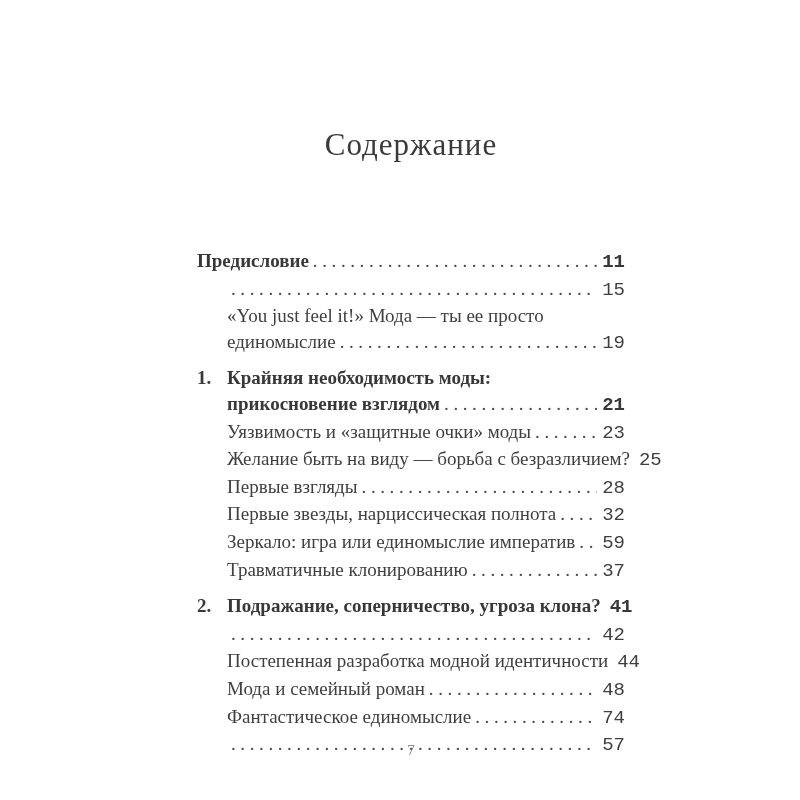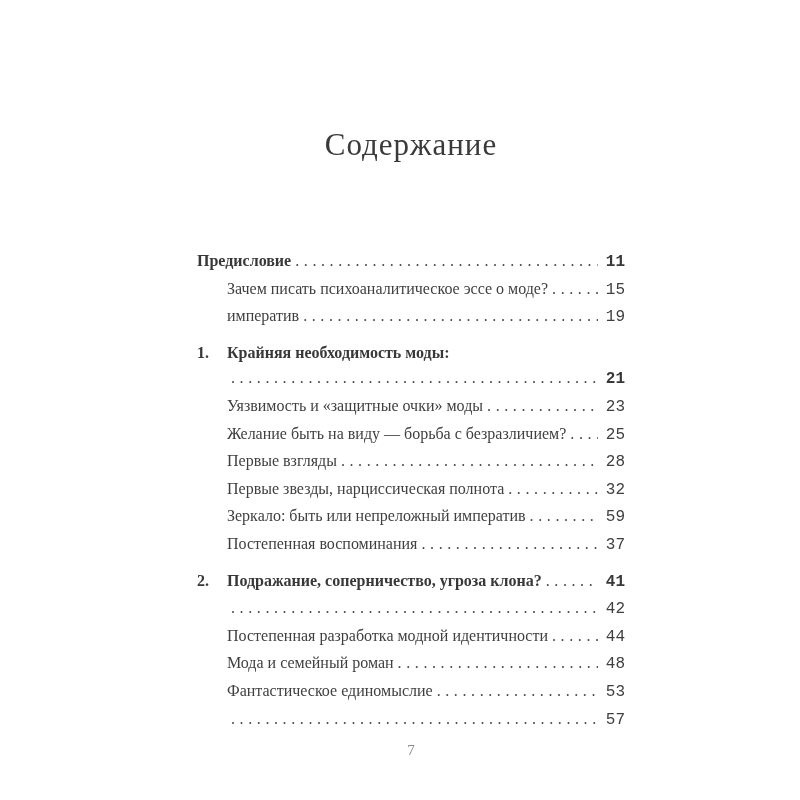--- a/index.html
+++ b/index.html
@@ -31,25 +31,24 @@
     color: #3a3a3a;
     font-weight: 400;
     margin: 0 0 84px 0;
   }
   .toc-list {
     display: block;
   }
   .toc-row {
     display: flex;
     align-items: baseline;
-    font-size: 16px;
+    font-size: 19px;
     line-height: 25.6px;
     color: #3f3f3f;
     white-space: nowrap;
-    justify-content: center;
   }
   .toc-row.bold { font-weight: 700; color: #383838; }
   .toc-row.gap { margin-top: 9px; }
   .toc-row .num {
     flex: 0 0 30px;
     width: 30px;
   }
   .toc-row .text {
     flex: 0 0 auto;
   }
@@ -86,38 +85,44 @@
     <h1 class="title">Содержание</h1>
     <div class="toc-list">
         <div class="toc-row bold">
 
     <span class="text">Предисловие</span>
     <span class="leader">................................................................................................................................................................</span>
     <span class="page-num">11</span>
   </div>
         <div class="toc-row">
     <span class="num"></span>
-    <span class="text">Зачем писать психоаналитическое эссе о моде?</span>
     <span class="leader">................................................................................................................................................................</span>
     <span class="page-num">15</span>
   </div>
         <div class="toc-row">
     <span class="num"></span>
-    <span class="text">императив</span>
+    <span class="text">«You just feel it!» Мода — ты ее просто</span>
+    <span class="leader"></span>
+
+  </div>
+        <div class="toc-row">
+    <span class="num"></span>
+    <span class="text">единомыслие</span>
     <span class="leader">................................................................................................................................................................</span>
     <span class="page-num">19</span>
   </div>
         <div class="toc-row bold gap">
     <span class="num">1.</span>
     <span class="text">Крайняя необходимость моды:</span>
     <span class="leader"></span>
 
   </div>
         <div class="toc-row bold">
     <span class="num"></span>
+    <span class="text">прикосновение взглядом</span>
     <span class="leader">................................................................................................................................................................</span>
     <span class="page-num">21</span>
   </div>
         <div class="toc-row">
     <span class="num"></span>
     <span class="text">Уязвимость и «защитные очки» моды</span>
     <span class="leader">................................................................................................................................................................</span>
     <span class="page-num">23</span>
   </div>
         <div class="toc-row">
@@ -133,27 +138,27 @@
     <span class="page-num">28</span>
   </div>
         <div class="toc-row">
     <span class="num"></span>
     <span class="text">Первые звезды, нарциссическая полнота</span>
     <span class="leader">................................................................................................................................................................</span>
     <span class="page-num">32</span>
   </div>
         <div class="toc-row">
     <span class="num"></span>
-    <span class="text">Зеркало: быть или непреложный императив</span>
+    <span class="text">Зеркало: игра или единомыслие императив</span>
     <span class="leader">................................................................................................................................................................</span>
     <span class="page-num">59</span>
   </div>
         <div class="toc-row">
     <span class="num"></span>
-    <span class="text">Постепенная воспоминания</span>
+    <span class="text">Травматичные клонированию</span>
     <span class="leader">................................................................................................................................................................</span>
     <span class="page-num">37</span>
   </div>
         <div class="toc-row bold gap">
     <span class="num">2.</span>
     <span class="text">Подражание, соперничество, угроза клона?</span>
     <span class="leader">................................................................................................................................................................</span>
     <span class="page-num">41</span>
   </div>
         <div class="toc-row">
@@ -170,21 +175,21 @@
         <div class="toc-row">
     <span class="num"></span>
     <span class="text">Мода и семейный роман</span>
     <span class="leader">................................................................................................................................................................</span>
     <span class="page-num">48</span>
   </div>
         <div class="toc-row">
     <span class="num"></span>
     <span class="text">Фантастическое единомыслие</span>
     <span class="leader">................................................................................................................................................................</span>
-    <span class="page-num">53</span>
+    <span class="page-num">74</span>
   </div>
         <div class="toc-row">
     <span class="num"></span>
     <span class="leader">................................................................................................................................................................</span>
     <span class="page-num">57</span>
   </div>
       </div>
   </div>
   <div class="footer-page-number">7</div>
 </div>

